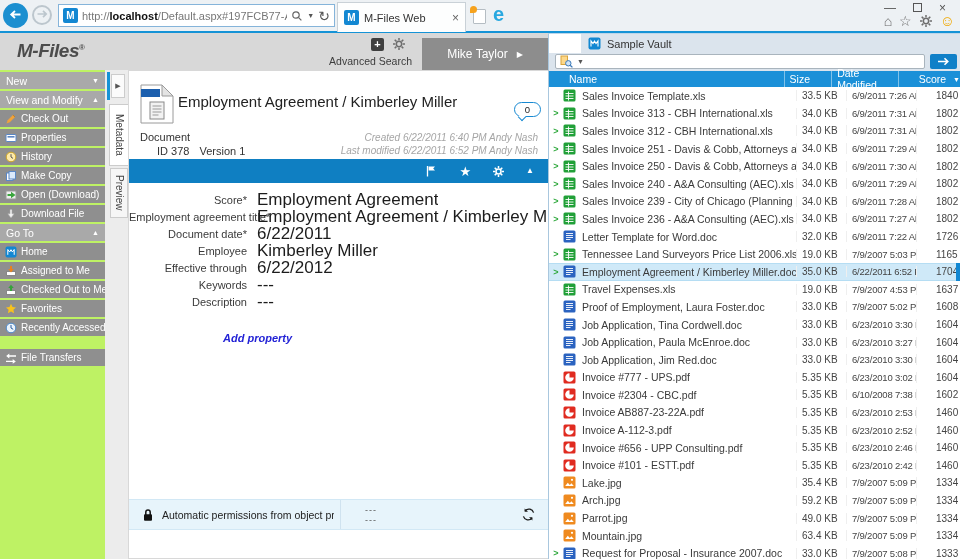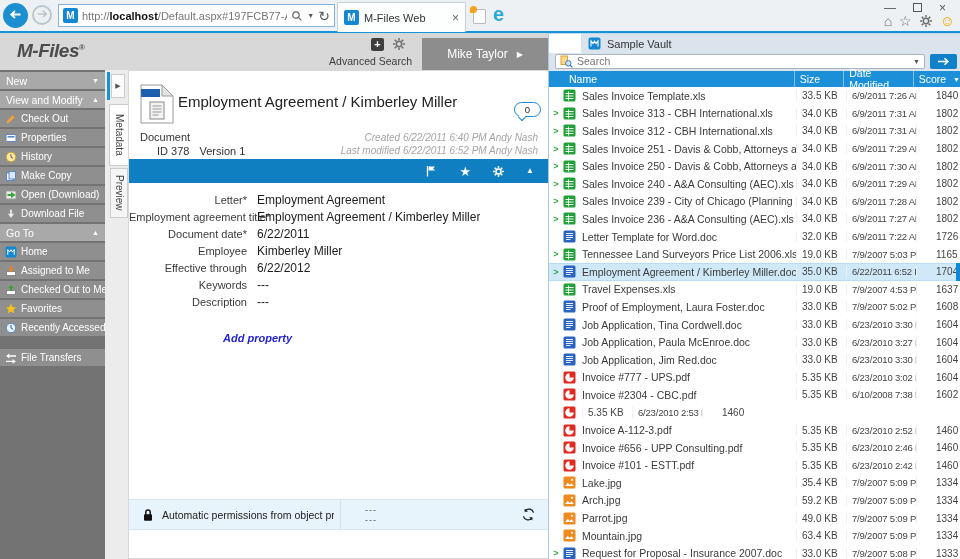--- a/index.html
+++ b/index.html
@@ -34,21 +34,21 @@
   .logo{position:absolute;left:17px;top:7px;font-size:19px;font-weight:bold;font-style:italic;color:#4c4c4c;letter-spacing:-.5px;}
   .logo sup{font-size:8px;font-style:normal;}
   .hdr-icons{position:absolute;left:371px;top:4px;display:flex;gap:8px;align-items:center;}
   .plus-btn{width:13px;height:13px;background:#3f3f3f;color:#fff;font-size:11px;line-height:12px;text-align:center;border-radius:2px;font-weight:bold;}
   .adv{position:absolute;left:322px;top:22px;width:90px;text-align:right;font-size:10.5px;color:#3c3c3c;}
   .adv .dd{font-size:7px;}
   .user-btn{position:absolute;left:422px;top:5px;width:126px;height:32px;background:#8d8d8d;color:#fff;font-size:12px;display:flex;align-items:center;justify-content:center;gap:9px;}
   .user-btn .dd{font-size:8px;}
 
   
-  .sidebar{position:absolute;left:0;top:70px;width:105px;height:489px;background:#737373;padding-top:2px;}
+  .sidebar{position:absolute;left:0;top:70px;width:105px;height:489px;background:#bef264;padding-top:2px;}
   .sb-row{height:17px;margin-bottom:2px;display:flex;align-items:center;color:#fff;white-space:nowrap;overflow:hidden;cursor:default;}
   .sb-h{background:#a9a9a9;padding:0 6px;font-size:10.5px;justify-content:space-between;}
   .sb-h .arr{font-size:7px;}
   .sb-i{background:#8f8f8f;padding-left:4px;gap:4px;font-size:10px;}
   .sb-i .ic{width:13px;height:13px;flex:none;display:flex;align-items:center;justify-content:center;}
   .sb-sp{height:9px;margin-bottom:2px;}
 
   
   .meta-strip{position:absolute;left:105px;top:70px;width:23px;height:489px;background:#ececec;}
   .meta-accent{position:absolute;left:107px;top:72px;width:3px;height:28px;background:#1593d6;}
@@ -65,21 +65,21 @@
   .obj-id{position:absolute;left:28px;top:74px;font-size:11px;color:#333;}
   .obj-id span{margin-right:10px;}
   .stamp{position:absolute;right:10px;font-style:italic;font-size:10px;color:#a5a5a5;text-align:right;white-space:nowrap;}
   .st1{top:61px;} .st2{top:74px;}
   .blue-bar{position:absolute;left:0;top:88px;width:100%;height:24px;background:#0f7fc2;display:flex;align-items:center;justify-content:flex-end;gap:21px;padding-right:14px;color:#fff;}
   .blue-bar .tstar{font-size:13px;line-height:1;}
   .blue-bar .tchev{font-size:8px;line-height:1;}
   .props{position:absolute;left:0;top:120px;width:100%;}
   .prop-row{display:flex;height:17px;align-items:center;}
   .prop-l{width:118px;text-align:right;font-size:11px;color:#3a3a3a;flex:none;white-space:nowrap;}
-  .prop-v{margin-left:10px;font-size:12px;color:#1c1c1c;white-space:nowrap;overflow:hidden;}
+  .prop-v{margin-left:10px;font-size:17px;color:#1c1c1c;white-space:nowrap;overflow:hidden;}
   .add-prop{position:absolute;left:94px;top:261px;font-size:11px;color:#2323d6;font-style:italic;font-weight:bold;cursor:pointer;}
   .perm-bar{position:absolute;left:0;top:428px;width:100%;height:31px;background:#e7f4fb;border-top:1px solid #d2e8f5;border-bottom:1px solid #d2e8f5;display:flex;align-items:center;}
   .perm-lock{margin-left:13px;flex:none;display:flex;}
   .perm-t{margin-left:8px;font-size:10.5px;color:#222;width:172px;white-space:nowrap;overflow:hidden;flex:none;}
   .perm-div{width:1px;height:29px;background:#cfe2ef;margin-left:6px;flex:none;}
   .perm-vals{margin-left:24px;font-size:9px;line-height:10px;color:#555;letter-spacing:1px;}
   .perm-sync{margin-left:auto;margin-right:12px;display:flex;}
 
   
   .vault{position:absolute;left:548px;top:33px;width:412px;height:526px;background:#fff;border-left:1px solid #a9c7de;border-top:1px solid #bcd6ea;}
@@ -88,21 +88,21 @@
   .v-search{height:18px;background:#dbe4ed;display:flex;align-items:center;padding:0 3px 2px 6px;gap:5px;}
   .sfield{flex:1;height:15px;background:#fff;border:1px solid #a9b4bd;border-radius:2px;display:flex;align-items:center;padding:0 4px;gap:4px;}
   .sfield input{border:none;outline:none;flex:1;font-size:10.5px;color:#555;font-family:inherit;background:transparent;height:13px;padding:0;}
   .sdd{font-size:7px;color:#555;flex:none;}
   .go-btn{width:27px;height:15px;background:#1080c8;border-radius:2px;display:flex;align-items:center;justify-content:center;flex:none;cursor:pointer;}
   .v-cols{height:16px;background:#1b90d8;display:flex;color:#fff;font-size:10.5px;align-items:center;}
   .hc{height:100%;display:flex;align-items:center;}
   .c-name{width:247px;padding-left:20px;}
   .c-size{width:50px;padding-left:5px;border-left:1px solid rgba(255,255,255,.45);}
   .c-date{width:70px;padding-left:5px;border-left:1px solid rgba(255,255,255,.45);}
-  .c-score{flex:1;padding-left:5px;border-left:1px solid rgba(255,255,255,.45);gap:7px;align-items:center;}
+  .c-score{flex:1;padding-left:20px;border-left:1px solid rgba(255,255,255,.45);gap:7px;align-items:center;}
   .sort{font-size:7px;}
   .rows{position:absolute;left:0;top:53px;width:411px;height:473px;overflow:hidden;}
   .f-row{height:17.6px;display:flex;align-items:center;position:relative;cursor:default;}
   .f-row.sel{background:#cfe9f8;box-shadow:inset 0 1px 0 #b5ddf3,inset 0 -1px 0 #b5ddf3;}
   .f-row.sel::after{content:"";position:absolute;right:0;top:0;bottom:0;width:4px;background:#1287d2;}
   .f-arrow{width:14px;text-align:center;color:#2ea83c;font-weight:bold;font-size:9px;flex:none;}
   .f-ic{width:13px;height:13px;flex:none;margin-right:6px;display:flex;}
   .f-name{width:214px;flex:none;font-size:10.5px;color:#3a3a3a;white-space:nowrap;overflow:hidden;}
   .f-size{width:50px;flex:none;padding-left:5px;font-size:10px;color:#444;border-left:1px solid #efefef;white-space:nowrap;overflow:hidden;}
   .f-date{width:70px;flex:none;padding-left:5px;font-size:9.5px;color:#444;border-left:1px solid #efefef;letter-spacing:-.2px;white-space:nowrap;overflow:hidden;}
@@ -338,21 +338,21 @@
             <g stroke="#ffffff" fill="none" stroke-width="1.5">
               <circle cx="6.5" cy="6.5" r="2.47"></circle>
               <path d="M6.5 1v2.3M6.5 9.7v2.3M1 6.5h2.3M9.7 6.5h2.3M2.7 2.7l1.7 1.7M8.6 8.6l1.7 1.7M10.3 2.7l-1.7 1.7M4.4 8.6l-1.7 1.7"></path>
             </g>
           </svg>
         </span>
       <span class="tchev">▲</span>
     </div>
     <div class="props" id="propList">
         <div class="prop-row">
-          <div class="prop-l">Letter*</div>
+          <div class="prop-l">Score*</div>
           <div class="prop-v">Employment Agreement</div>
         </div>
         <div class="prop-row">
           <div class="prop-l">Employment agreement title*</div>
           <div class="prop-v">Employment Agreement / Kimberley Miller</div>
         </div>
         <div class="prop-row">
           <div class="prop-l">Document date*</div>
           <div class="prop-v">6/22/2011</div>
         </div>
@@ -412,21 +412,20 @@
     </div>
     <div class="v-search">
       <div class="sfield">
         <span style="display:flex;">
             <svg width="13" height="13" viewBox="0 0 13 13" xmlns="http://www.w3.org/2000/svg">
               <rect x="1" y="1" width="6.5" height="8.5" fill="#fdd88a" stroke="#d9a43b"></rect>
               <circle cx="8.3" cy="8.3" r="2.7" fill="#cfe4f7" stroke="#3a78b8"></circle>
               <path d="M10.2 10.2l2.2 2.2" stroke="#3a78b8" stroke-width="1.3"></path>
             </svg>
           </span>
-        <input placeholder="Search" style="">
         <span class="sdd">▼</span>
       </div>
       <div class="go-btn">
           <span style="display:flex;">
             <svg width="13" height="9" viewBox="0 0 13 9" xmlns="http://www.w3.org/2000/svg">
               <path d="M1 4.5h9.5M7.5 1.2l3.3 3.3-3.3 3.3" stroke="#fff" stroke-width="1.6" fill="none"></path>
             </svg>
           </span>
         </div>
     </div>
@@ -675,20 +674,21 @@
           <span class="f-score">1602</span>
         </div>
         <div class="f-row">
           <span class="f-arrow"></span>
           <span class="f-ic">
             <svg width="13" height="13" viewBox="0 0 13 13" xmlns="http://www.w3.org/2000/svg">
               <rect x="0.5" y="0.5" width="12" height="12" rx="1.5" fill="#e02b20"></rect>
               <path d="M6.5 2.2a4.3 4.3 0 1 0 4.3 4.3H6.5z" fill="#fff"></path>
             </svg>
           </span>
+          <span class="f-name">Invoice AB887-23-22A.pdf</span>
           <span class="f-size">5.35 KB</span>
           <span class="f-date">6/23/2010 2:53 PM</span>
           <span class="f-score">1460</span>
         </div>
         <div class="f-row">
           <span class="f-arrow"></span>
           <span class="f-ic">
             <svg width="13" height="13" viewBox="0 0 13 13" xmlns="http://www.w3.org/2000/svg">
               <rect x="0.5" y="0.5" width="12" height="12" rx="1.5" fill="#e02b20"></rect>
               <path d="M6.5 2.2a4.3 4.3 0 1 0 4.3 4.3H6.5z" fill="#fff"></path>

